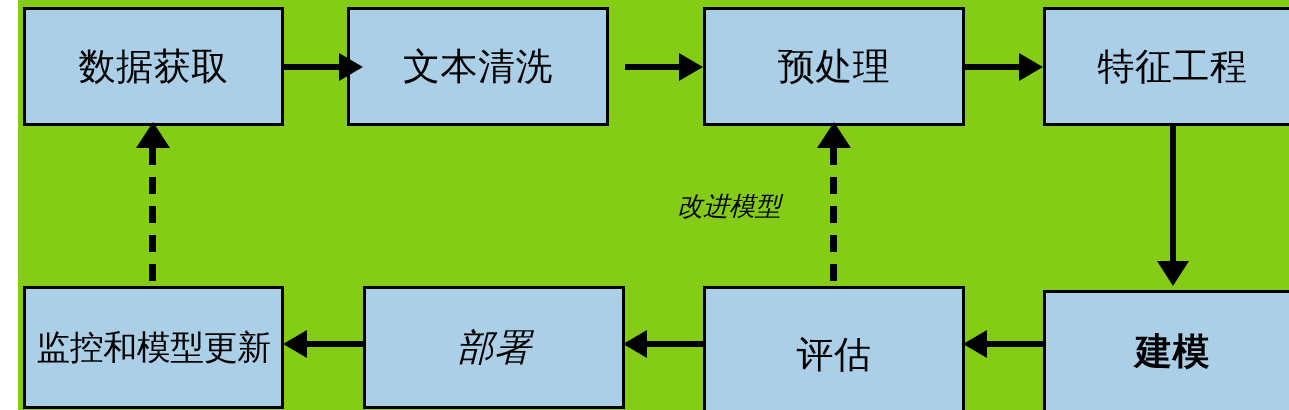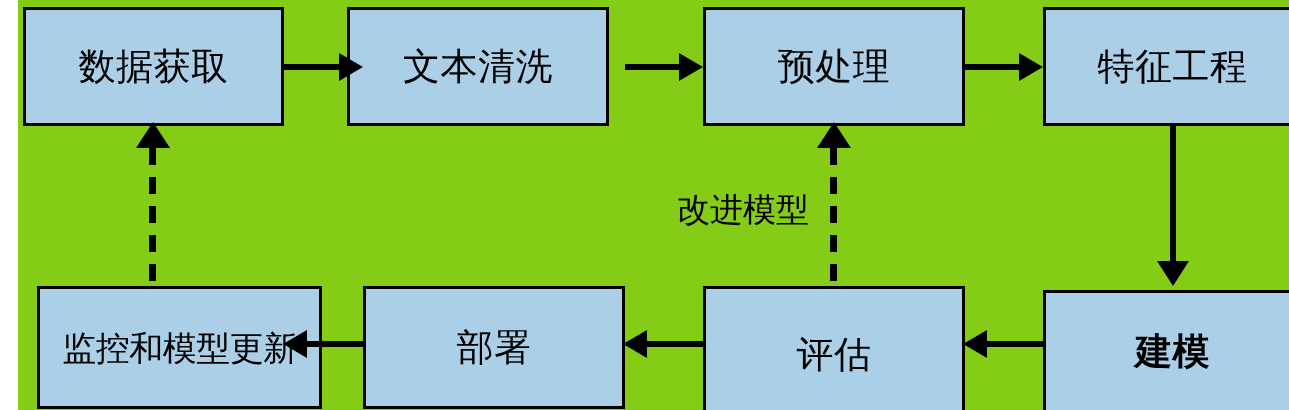--- a/index.html
+++ b/index.html
@@ -84,24 +84,25 @@
     border-right: 16px solid transparent;
     border-top: 25px solid #000000;
   }
   .arrow-up {
     border-left: 17px solid transparent;
     border-right: 17px solid transparent;
     border-bottom: 26px solid #000000;
   }
   .edge-label {
     position: absolute;
-    font-size: 33px;
+    font-size: 26px;
     color: #000000;
     white-space: nowrap;
     line-height: 1;
+    font-style: italic;
   }
 </style>
 </head>
 <body>
 
 <div id="canvas">
 
   <div class="node" style="left:5px; top:7px; width:261px; height:119px;">
     <span class="node-label">数据获取</span>
   </div>
@@ -111,25 +112,25 @@
   </div>
 
   <div class="node" style="left:685px; top:7px; width:262px; height:119px;">
     <span class="node-label">预处理</span>
   </div>
 
   <div class="node" style="left:1025px; top:7px; width:259px; height:119px;">
     <span class="node-label">特征工程</span>
   </div>
 
-  <div class="node" style="left:19px; top:286px; width:285px; height:123px;">
+  <div class="node" style="left:5px; top:286px; width:261px; height:123px;font-family:Liberation Serif, serif;">
     <span class="node-label compact">监控和模型更新</span>
   </div>
 
-  <div class="node" style="left:345px; top:286px; width:262px; height:123px;">
+  <div class="node" style="left:345px; top:286px; width:262px; height:123px;font-style:italic;">
     <span class="node-label">部署</span>
   </div>
 
   <div class="node" style="left:685px; top:286px; width:262px; height:137px;">
     <span class="node-label">评估</span>
   </div>
 
   <div class="node" style="left:1025px; top:290px; width:259px; height:123px;font-weight:bold;">
     <span class="node-label">建模</span>
   </div>

